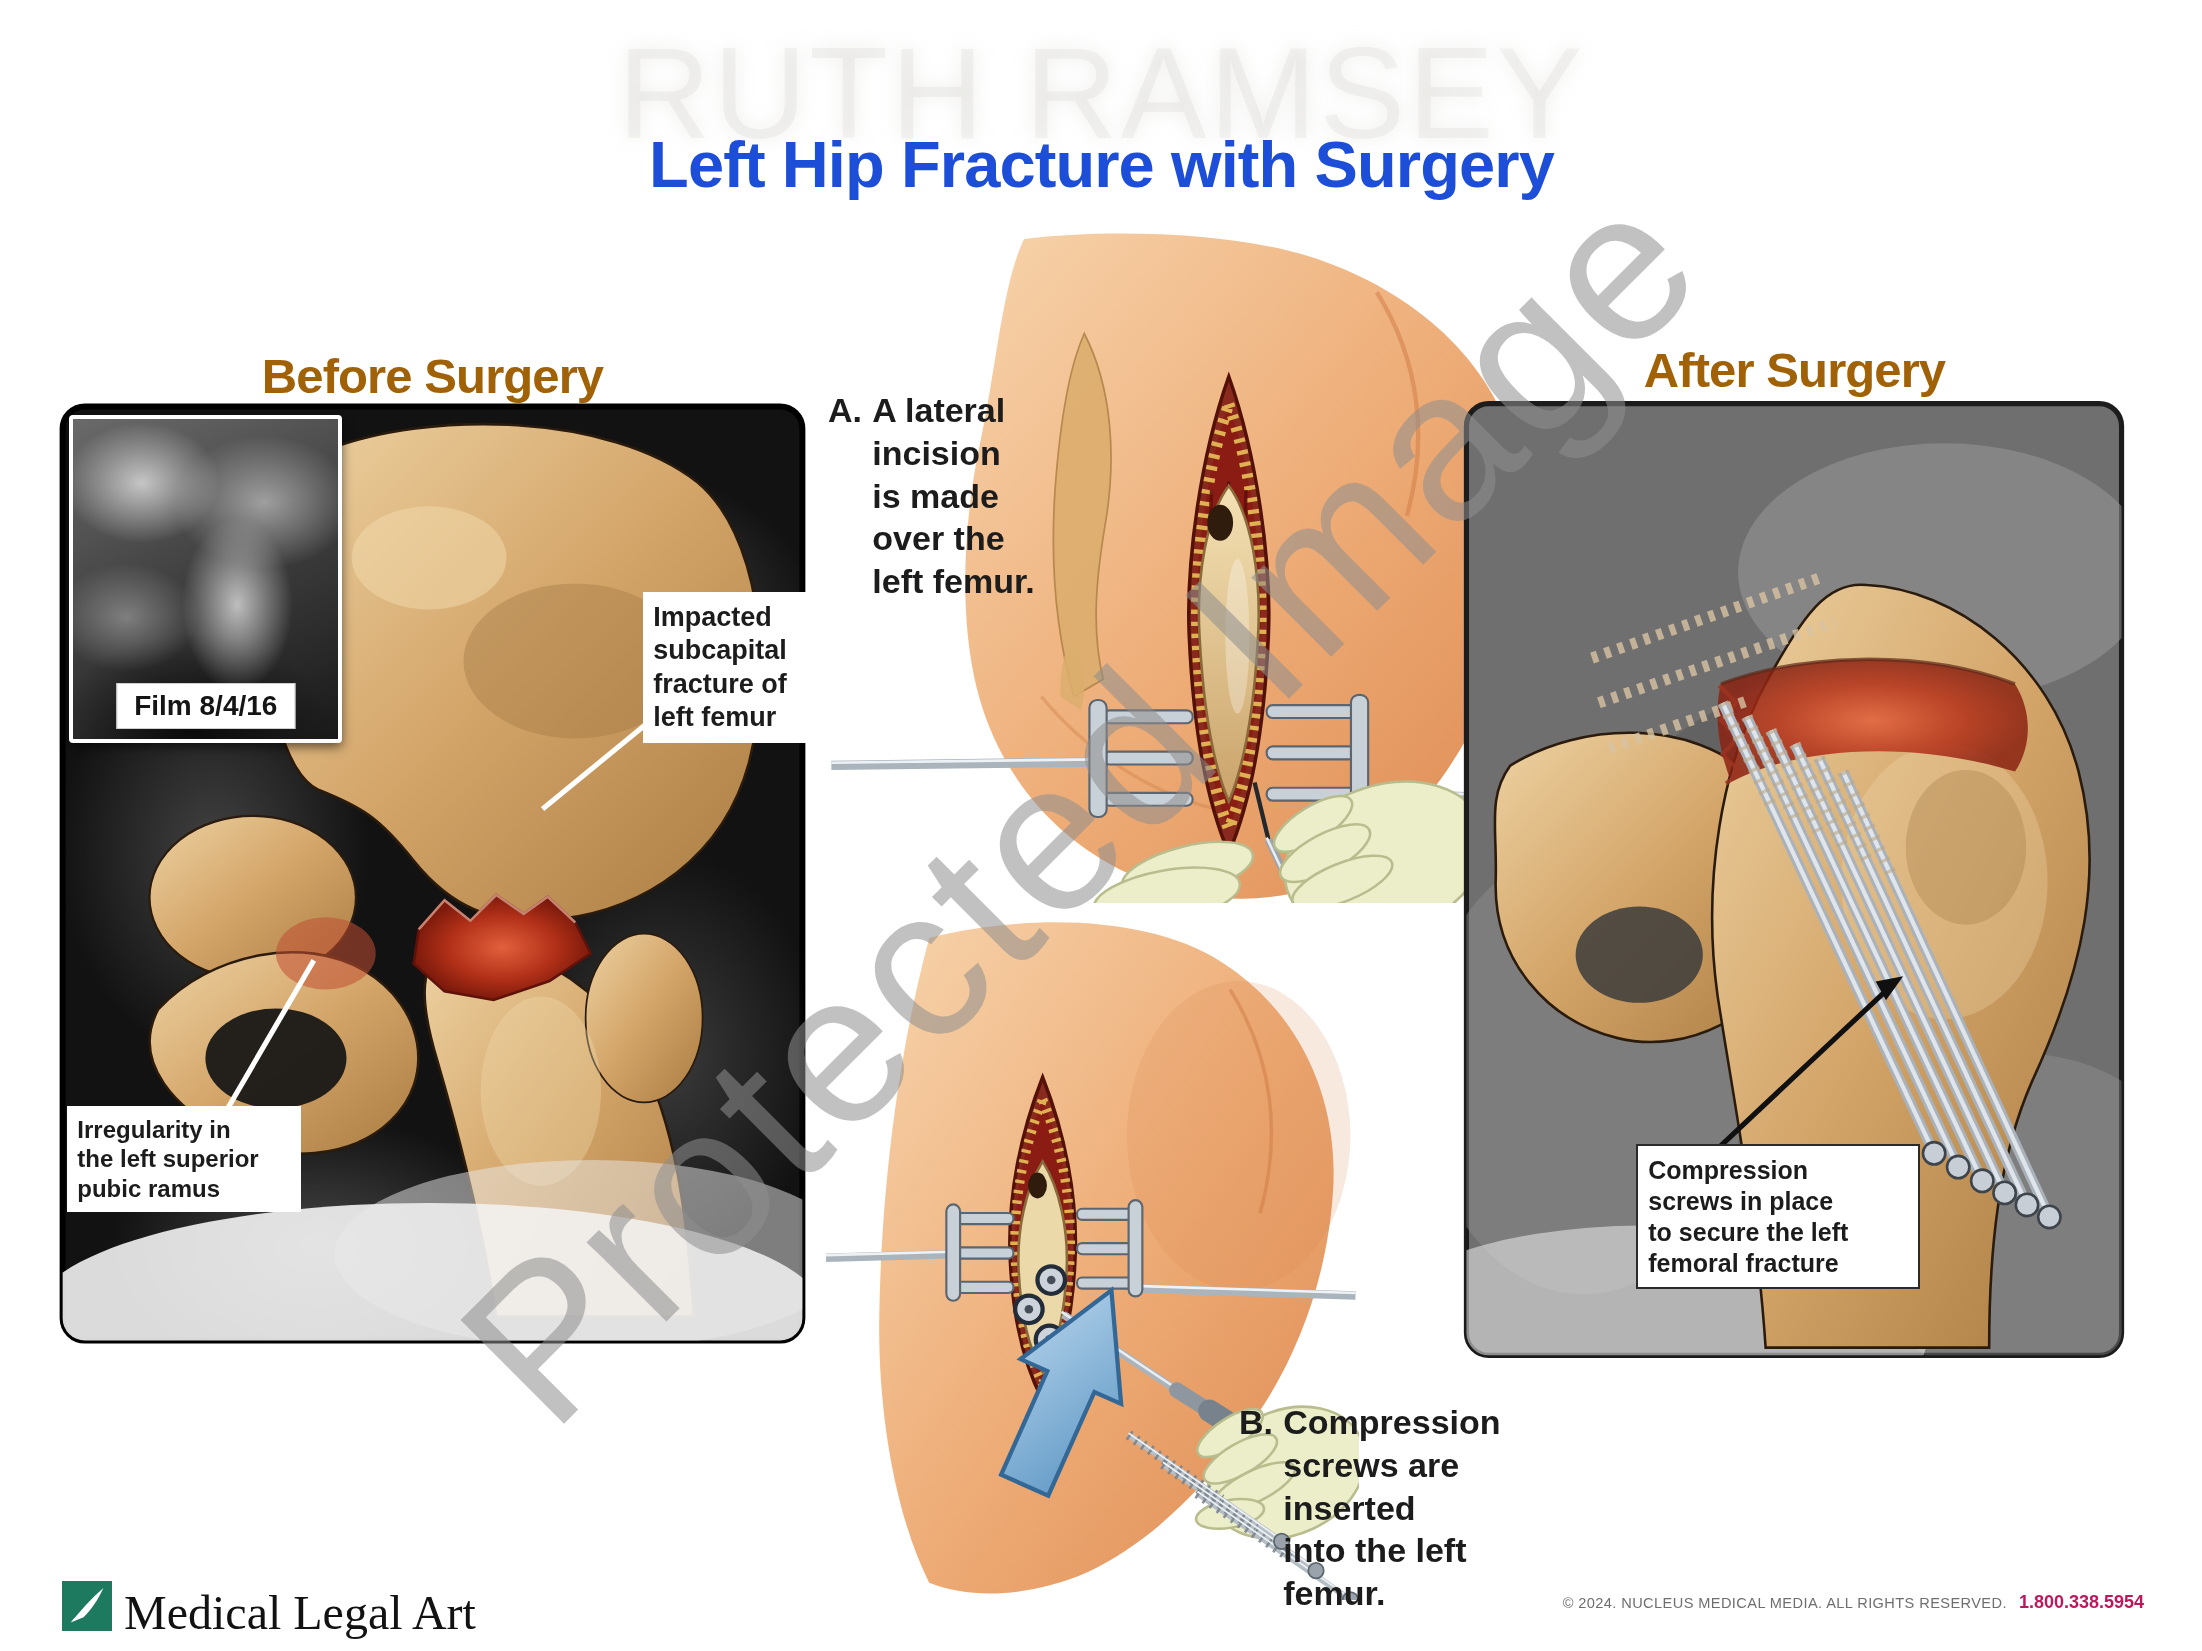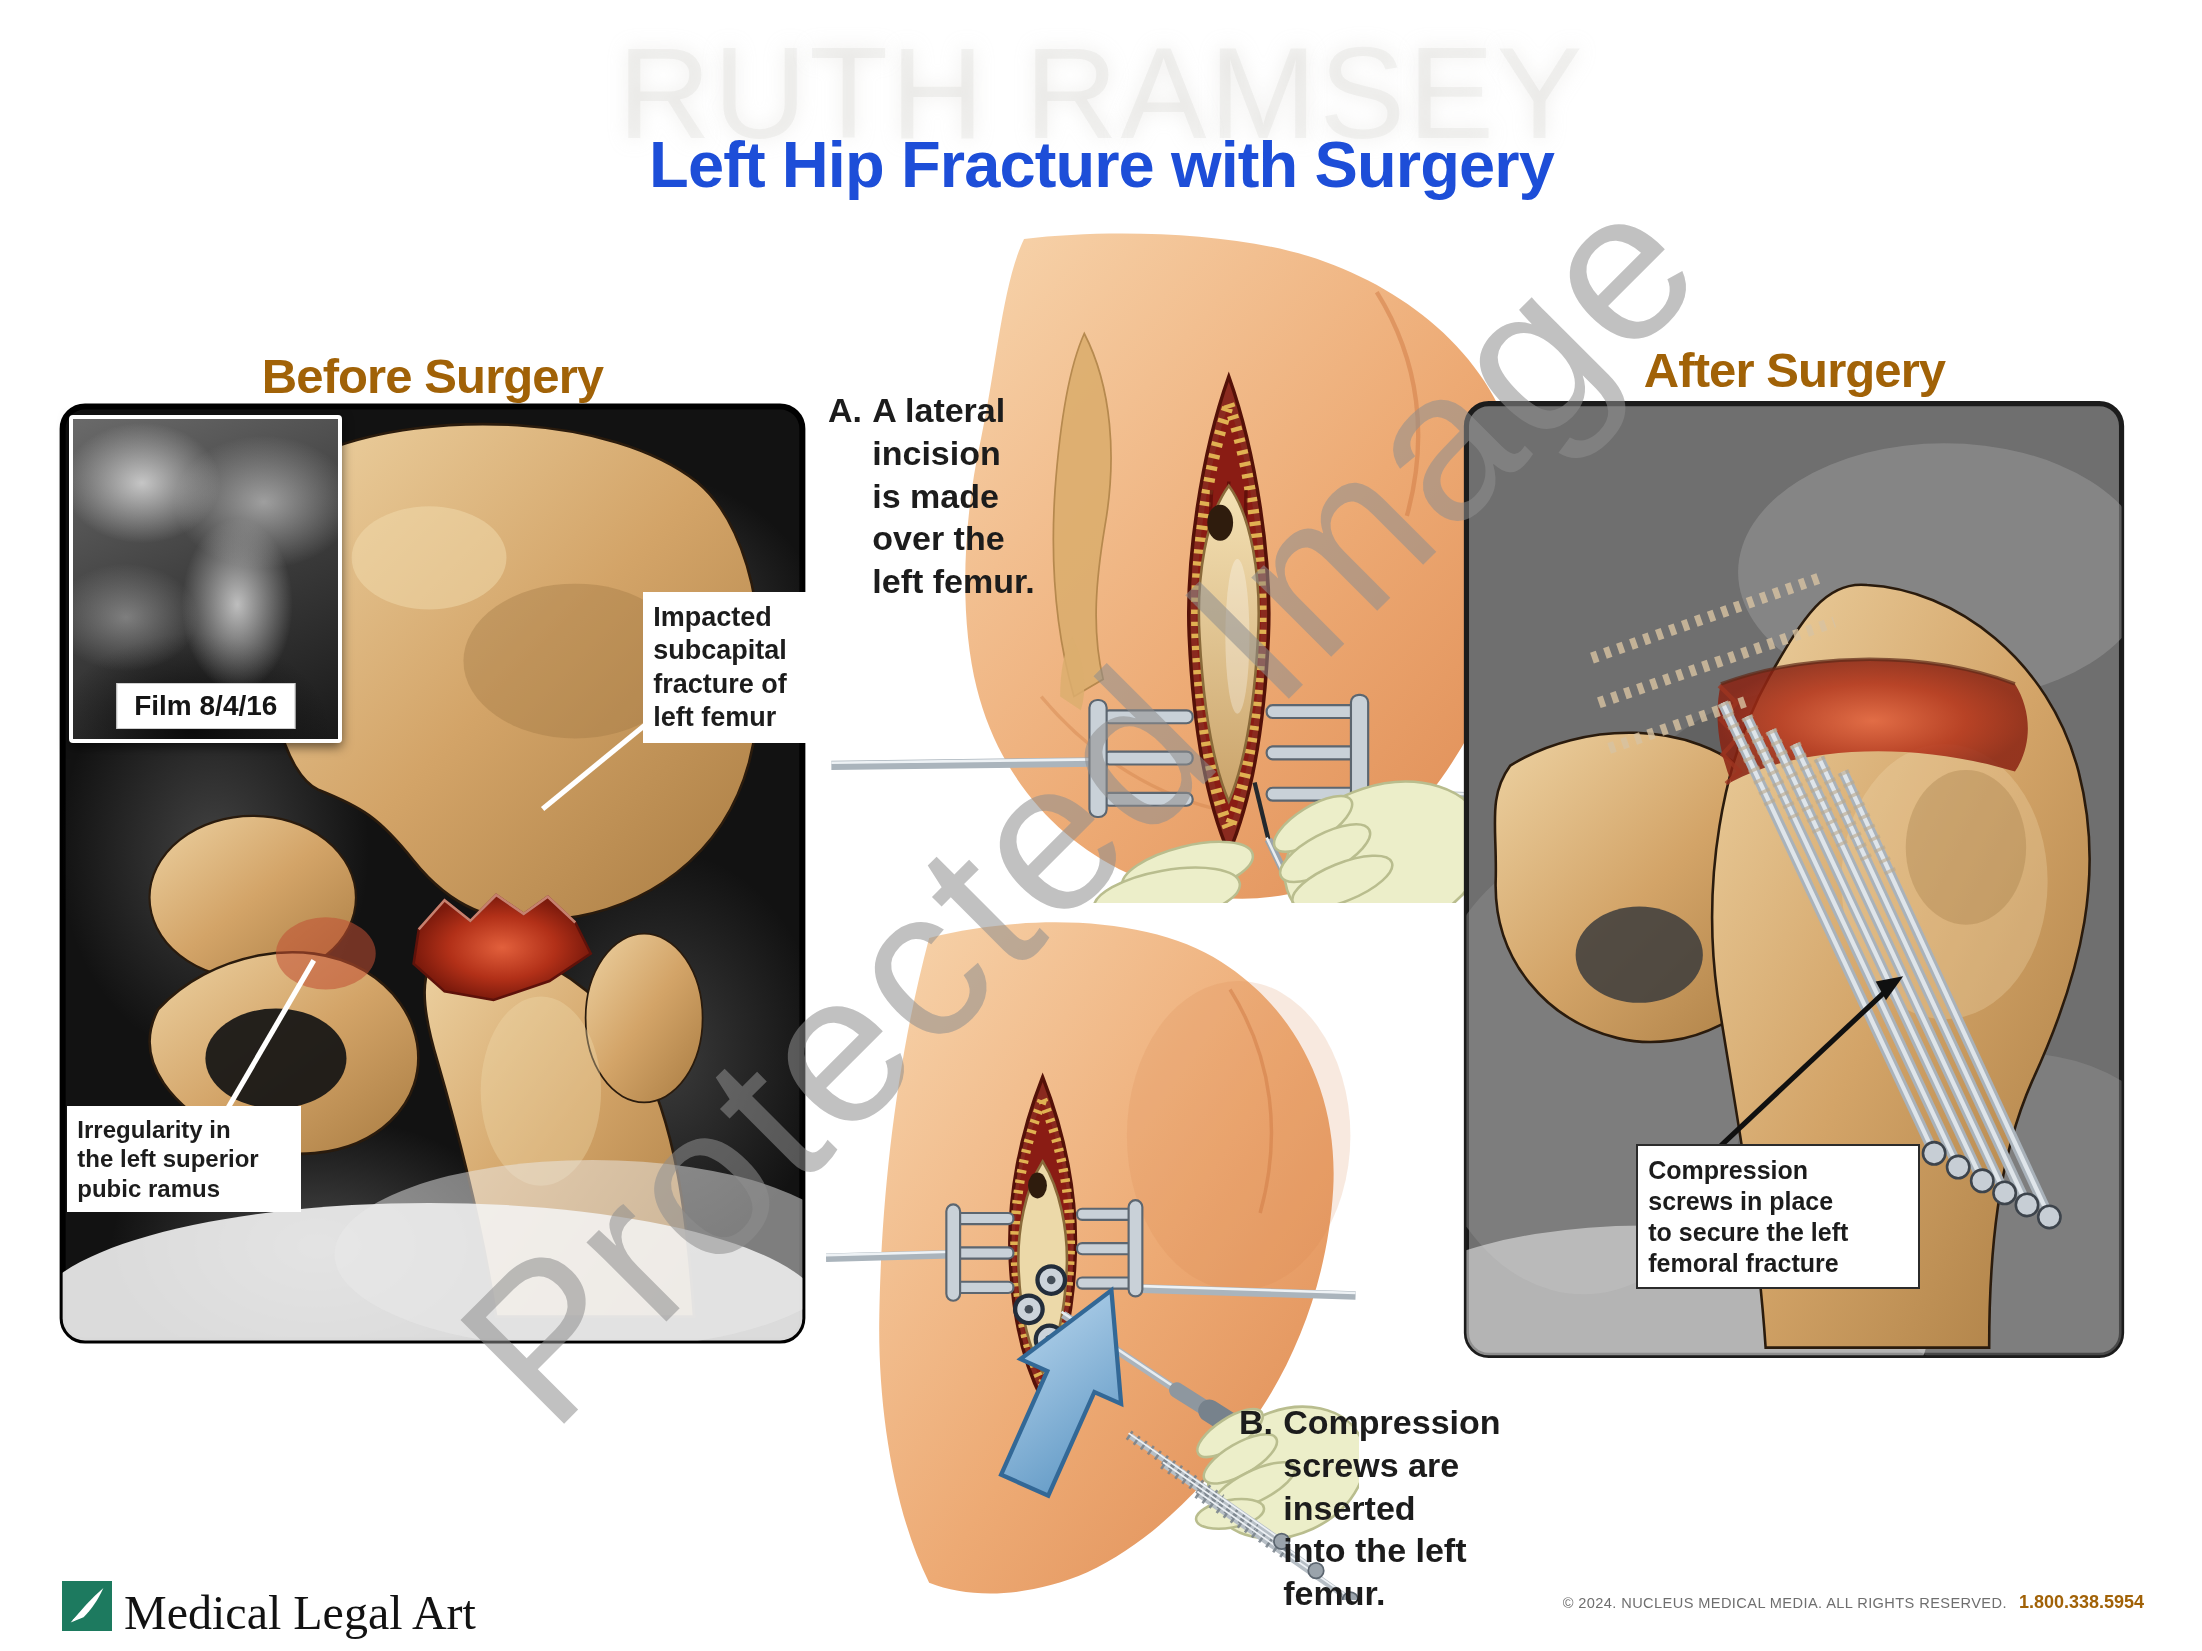--- a/index.html
+++ b/index.html
@@ -111,21 +111,21 @@
   .brand-name{
     position:absolute;left:124px;top:1585px;z-index:30;
     font-family:"Liberation Serif", serif;
     font-size:48px;color:#121212;
   }
   .copyright{
     position:absolute;right:59px;top:1592px;z-index:30;
     display:flex;align-items:baseline;gap:12px;white-space:nowrap;
   }
   .copyright-text{font-size:14.6px;color:#6f6f6f;letter-spacing:0.4px;}
-  .copyright-phone{font-size:18px;font-weight:bold;color:#a16207;}
+  .copyright-phone{font-size:18px;font-weight:bold;color:#be185d;}
 </style>
 </head>
 <body>
 
 <div class="ghost-name">RUTH RAMSEY</div>
 
 <div class="exhibit-title">Left Hip Fracture with Surgery</div>
 
 <div class="panel-heading" id="before-heading">Before Surgery</div>
 <div class="panel-heading" id="after-heading">After Surgery</div>

